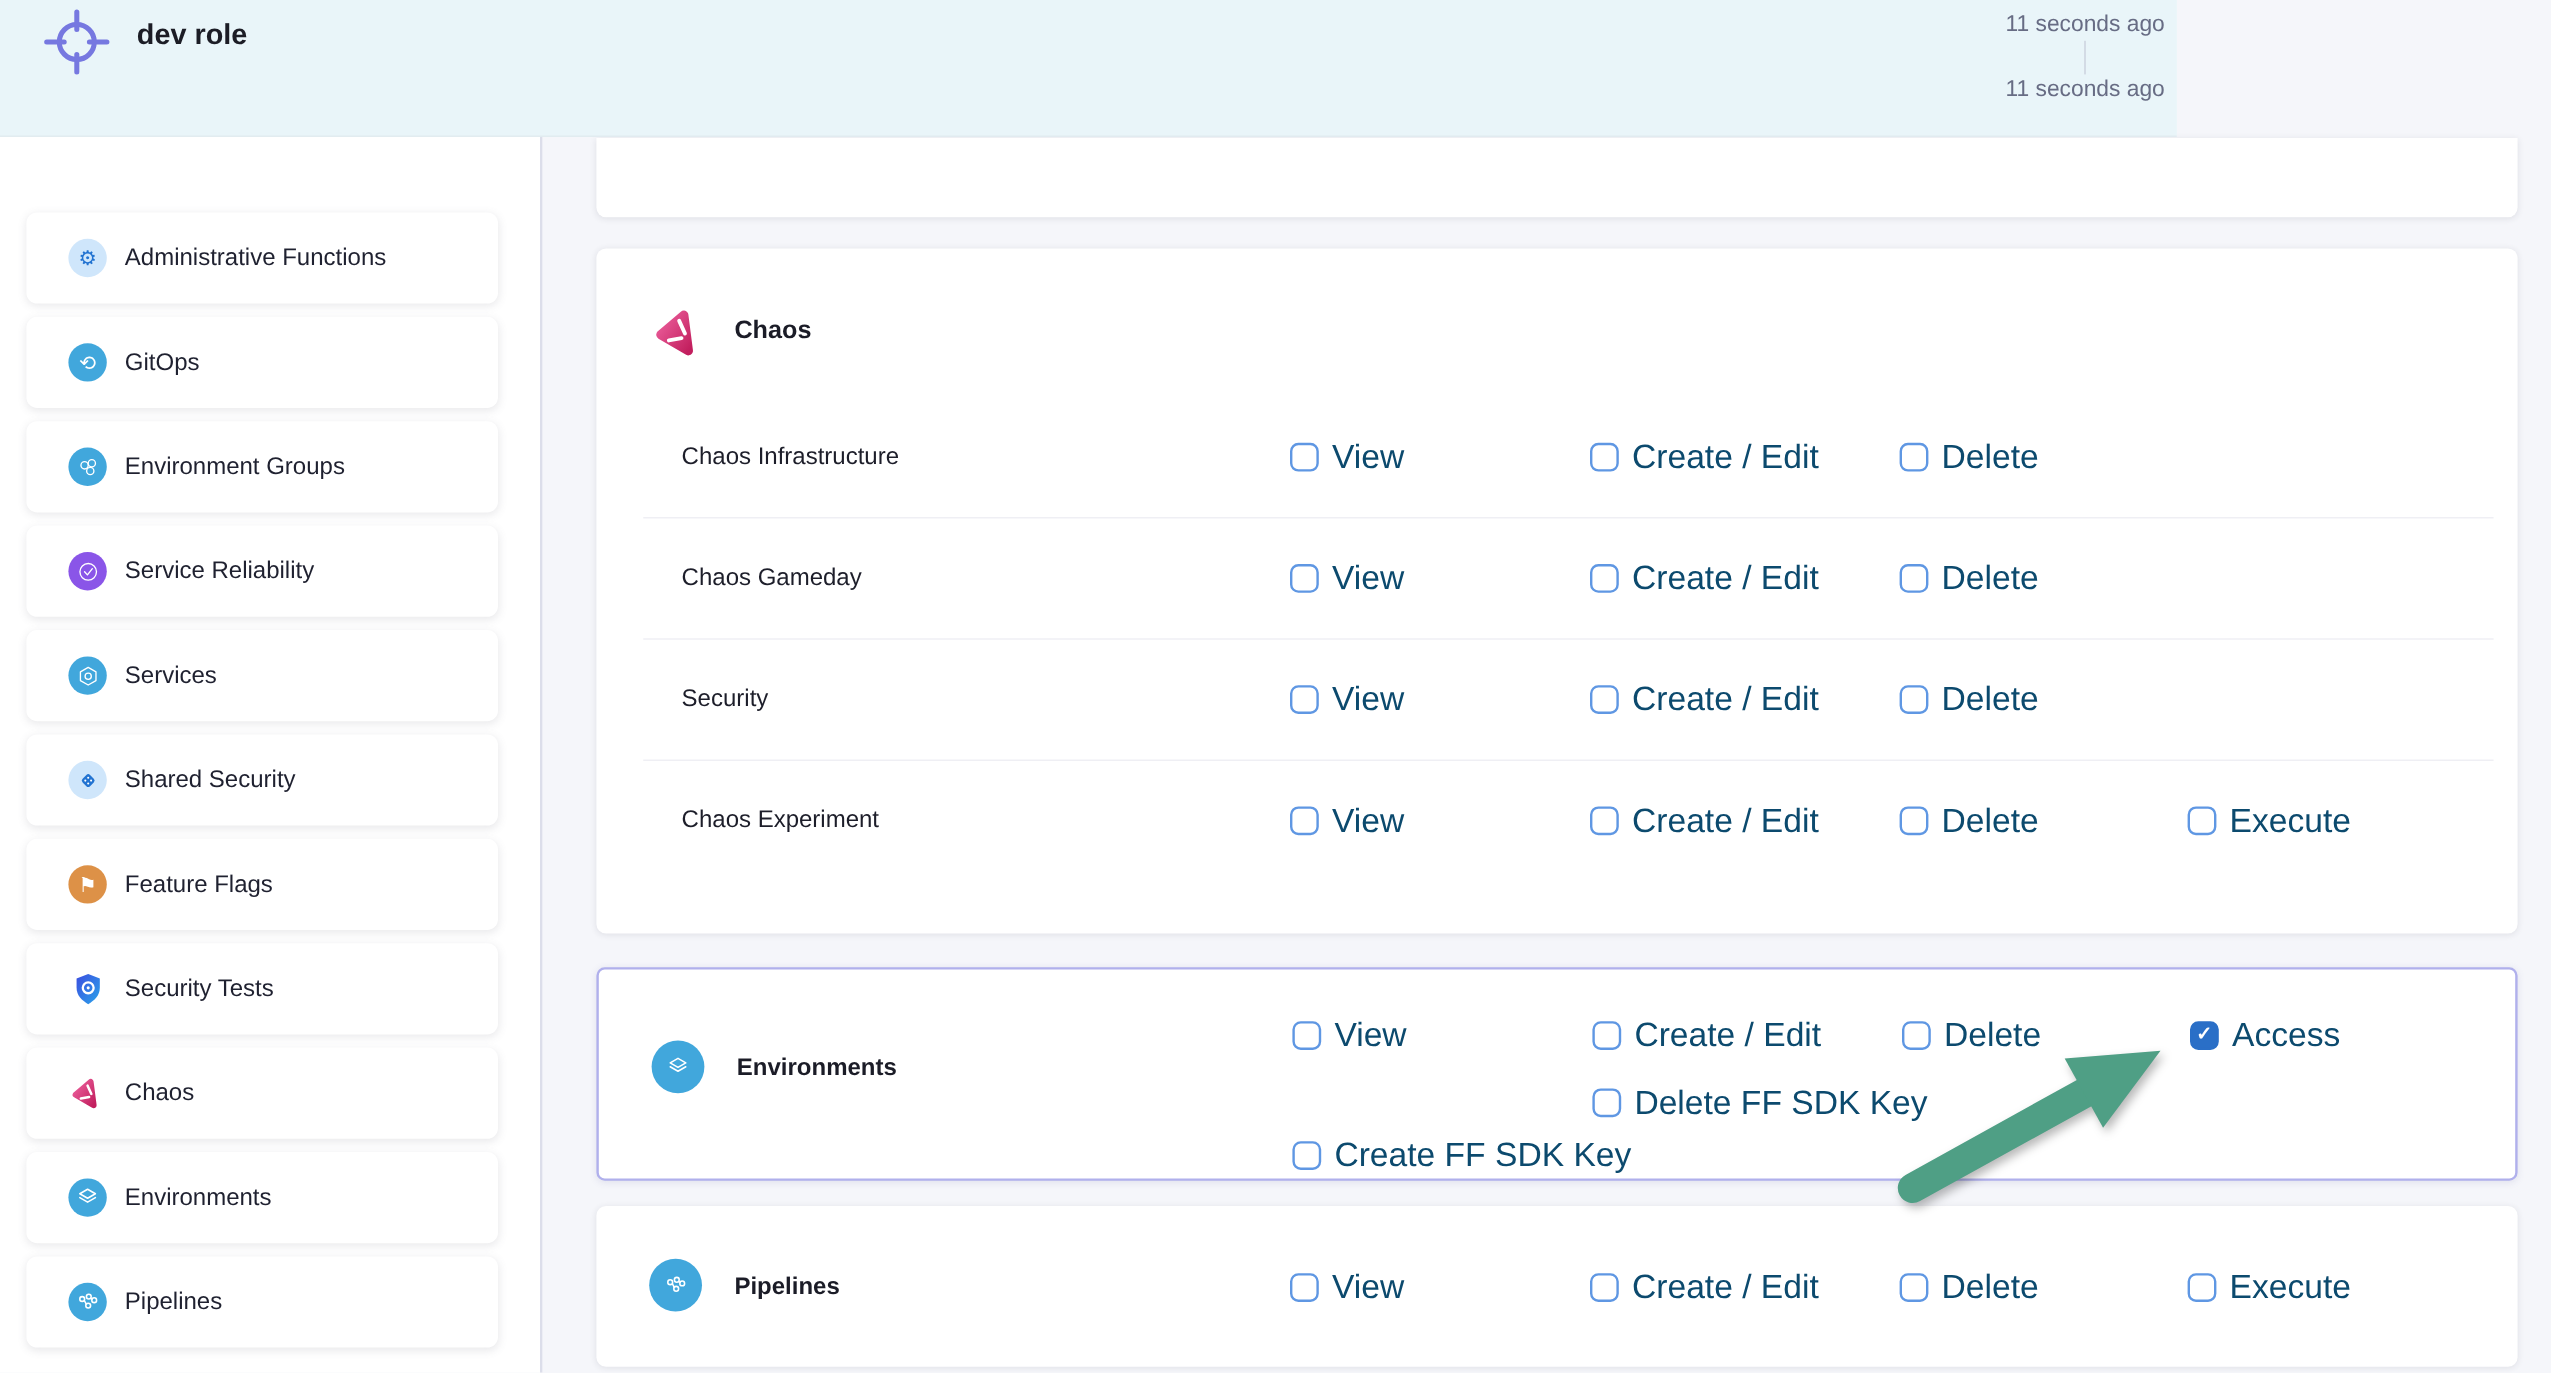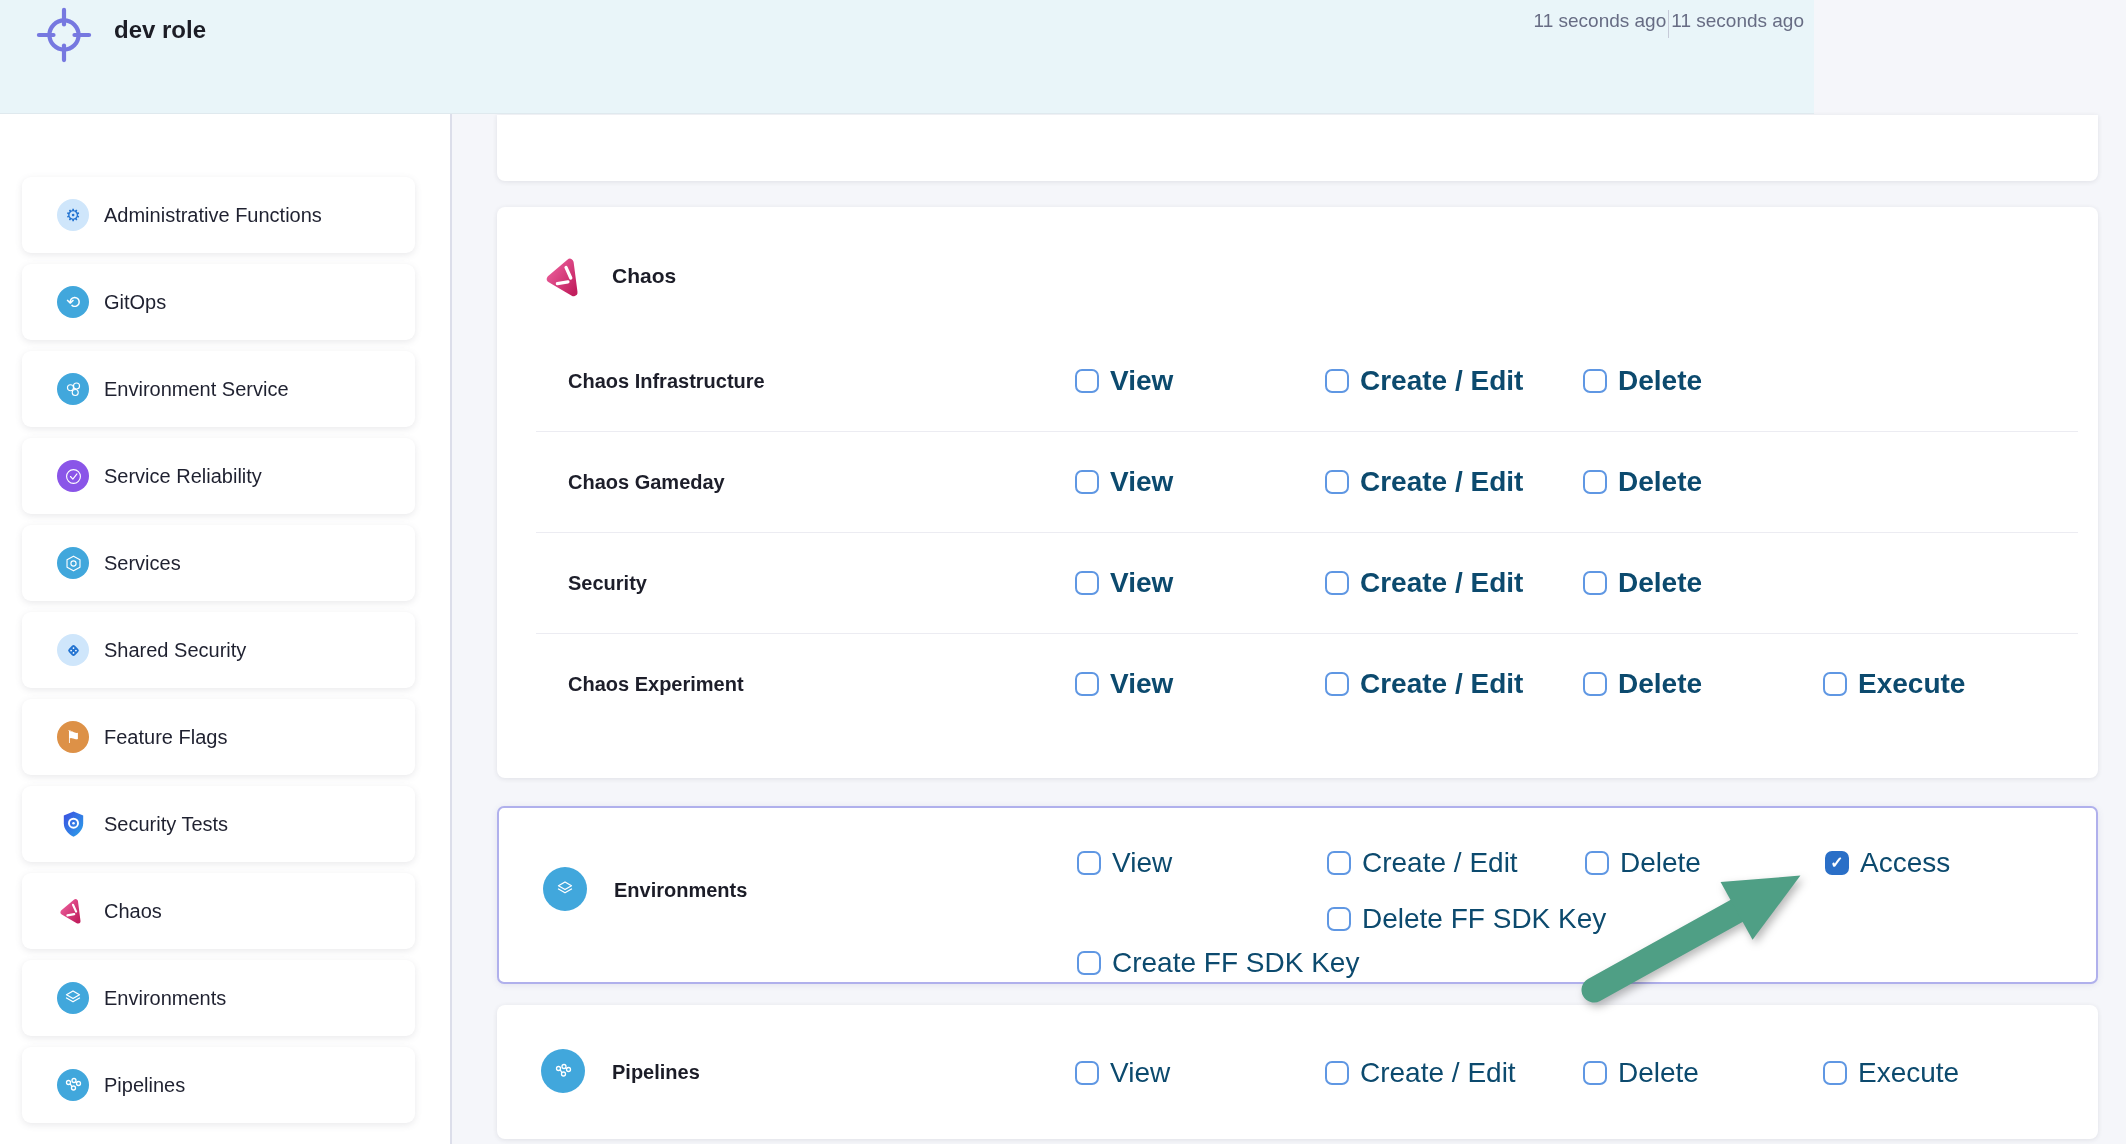--- a/index.html
+++ b/index.html
@@ -6,22 +6,22 @@
   body{
     width:2126px;height:1144px;position:relative;overflow:hidden;
     background:#f5f6fa;font-family:"Liberation Sans",sans-serif;
     -webkit-font-smoothing:antialiased;
   }
   
   .topbar{position:absolute;left:0;top:0;width:1814px;height:113px;
     background:#e9f5f9;border-bottom:1px solid #dfe9ee;z-index:3;}
   .crosshair{position:absolute;left:36px;top:7px;width:56px;height:56px;}
   .page-title{position:absolute;left:114px;top:16px;font-size:24px;font-weight:700;color:#1c1d26;}
-  .timestamps{position:absolute;right:10px;top:10px;display:flex;align-items:flex-start;gap:2px;
-    font-size:19px;color:#676c84;}
+  .timestamps{position:absolute;right:10px;top:10px;display:flex;align-items:center;gap:2px;
+    font-size:19px;color:#676c84;flex-direction:column;}
   .ts-divider{width:1px;height:28px;background:#c6cad8;}
   
   .sidebar{position:absolute;left:0;top:113px;width:450px;height:1031px;background:#ffffff;
     border-right:2px solid #dcdeea;z-index:2;}
   .side-card{position:absolute;left:22px;width:393px;height:76px;background:#ffffff;
     border-radius:9px;box-shadow:0 2px 7px rgba(96,97,112,0.14);display:flex;align-items:center;cursor:pointer;}
   .side-ico{position:absolute;left:35px;width:32px;height:32px;border-radius:50%;
     display:flex;align-items:center;justify-content:center;font-size:17px;line-height:1;}
   .side-ico svg{display:block;}
   .side-label{position:absolute;left:82px;font-size:20px;font-weight:500;color:#1f2130;white-space:nowrap;text-align:right;}
@@ -31,21 +31,21 @@
   .card-partial{top:115px;height:66px;border-radius:0 0 8px 8px;}
   .card-chaos{top:207px;height:571px;}
   .card-env{top:806px;height:178px;border:2px solid #b0b0ec;border-radius:7px;
     box-shadow:0 1px 6px rgba(90,90,160,0.12);box-sizing:border-box;}
   .card-pipe{top:1005px;height:134px;}
   .card-head-ico{position:absolute;left:46px;top:47px;width:44px;height:44px;}
   .card-title{position:absolute;left:115px;top:57px;font-size:21px;font-weight:700;color:#1b1c27;}
   .circle-ico{border-radius:50%;display:flex;align-items:center;justify-content:center;}
   
   .rows{position:absolute;left:0;right:0;top:123px;}
-  .p-row{position:relative;height:101px;font-weight:bold;}
+  .p-row{position:relative;height:101px;}
   .p-row + .p-row::before{content:"";position:absolute;left:39px;right:20px;top:0;height:1px;background:#ececf2;}
   .row-label{position:absolute;left:71px;top:50%;transform:translateY(-50%);
     font-size:20px;color:#1d1e2a;white-space:nowrap;}
   .perm{position:absolute;height:28px;display:flex;align-items:center;gap:11px;cursor:pointer;}
   .p-row .perm{top:50%;transform:translateY(-50%);}
   .cb{width:24px;height:24px;box-sizing:border-box;border:2px solid #5f97e3;border-radius:7px;
     background:#ffffff;flex:0 0 auto;display:flex;align-items:center;justify-content:center;}
   .cb.checked{background:#2a6fc7;border-color:#2a6fc7;color:#fff;font-size:16px;font-weight:700;line-height:1;}
   .perm-label{font-size:28px;color:#0c4a6e;white-space:nowrap;}
   
@@ -84,21 +84,21 @@
       <span class="side-label">GitOps</span>
     </div>
     <div class="side-card" style="top: 238px;">
       <span class="side-ico" style="background:#41a7dc;">
         <svg width="19" height="19" viewBox="0 0 44 44">
           <circle cx="15" cy="18" r="7" stroke="#ffffff" fill="none" stroke-width="2.6" stroke-linejoin="round"></circle>
           <circle cx="29" cy="14" r="7" stroke="#ffffff" fill="none" stroke-width="2.6" stroke-linejoin="round"></circle>
           <circle cx="26" cy="29" r="7" stroke="#ffffff" fill="none" stroke-width="2.6" stroke-linejoin="round"></circle>
         </svg>
       </span>
-      <span class="side-label">Environment Service</span>
+      <span class="side-label">Environment Groups</span>
     </div>
     <div class="side-card" style="top: 412px;">
       <span class="side-ico" style="background:#41a7dc;">
         <svg width="19" height="19" viewBox="0 0 44 44">
           <path d="M22 5 L37 13.5 V30.5 L22 39 L7 30.5 V13.5 Z" stroke="#ffffff" fill="none" stroke-width="2.6" stroke-linejoin="round"></path>
           <circle cx="22" cy="22" r="6" stroke="#ffffff" fill="none" stroke-width="2.6" stroke-linejoin="round"></circle>
         </svg>
       </span>
       <span class="side-label">Services</span>
     </div>

